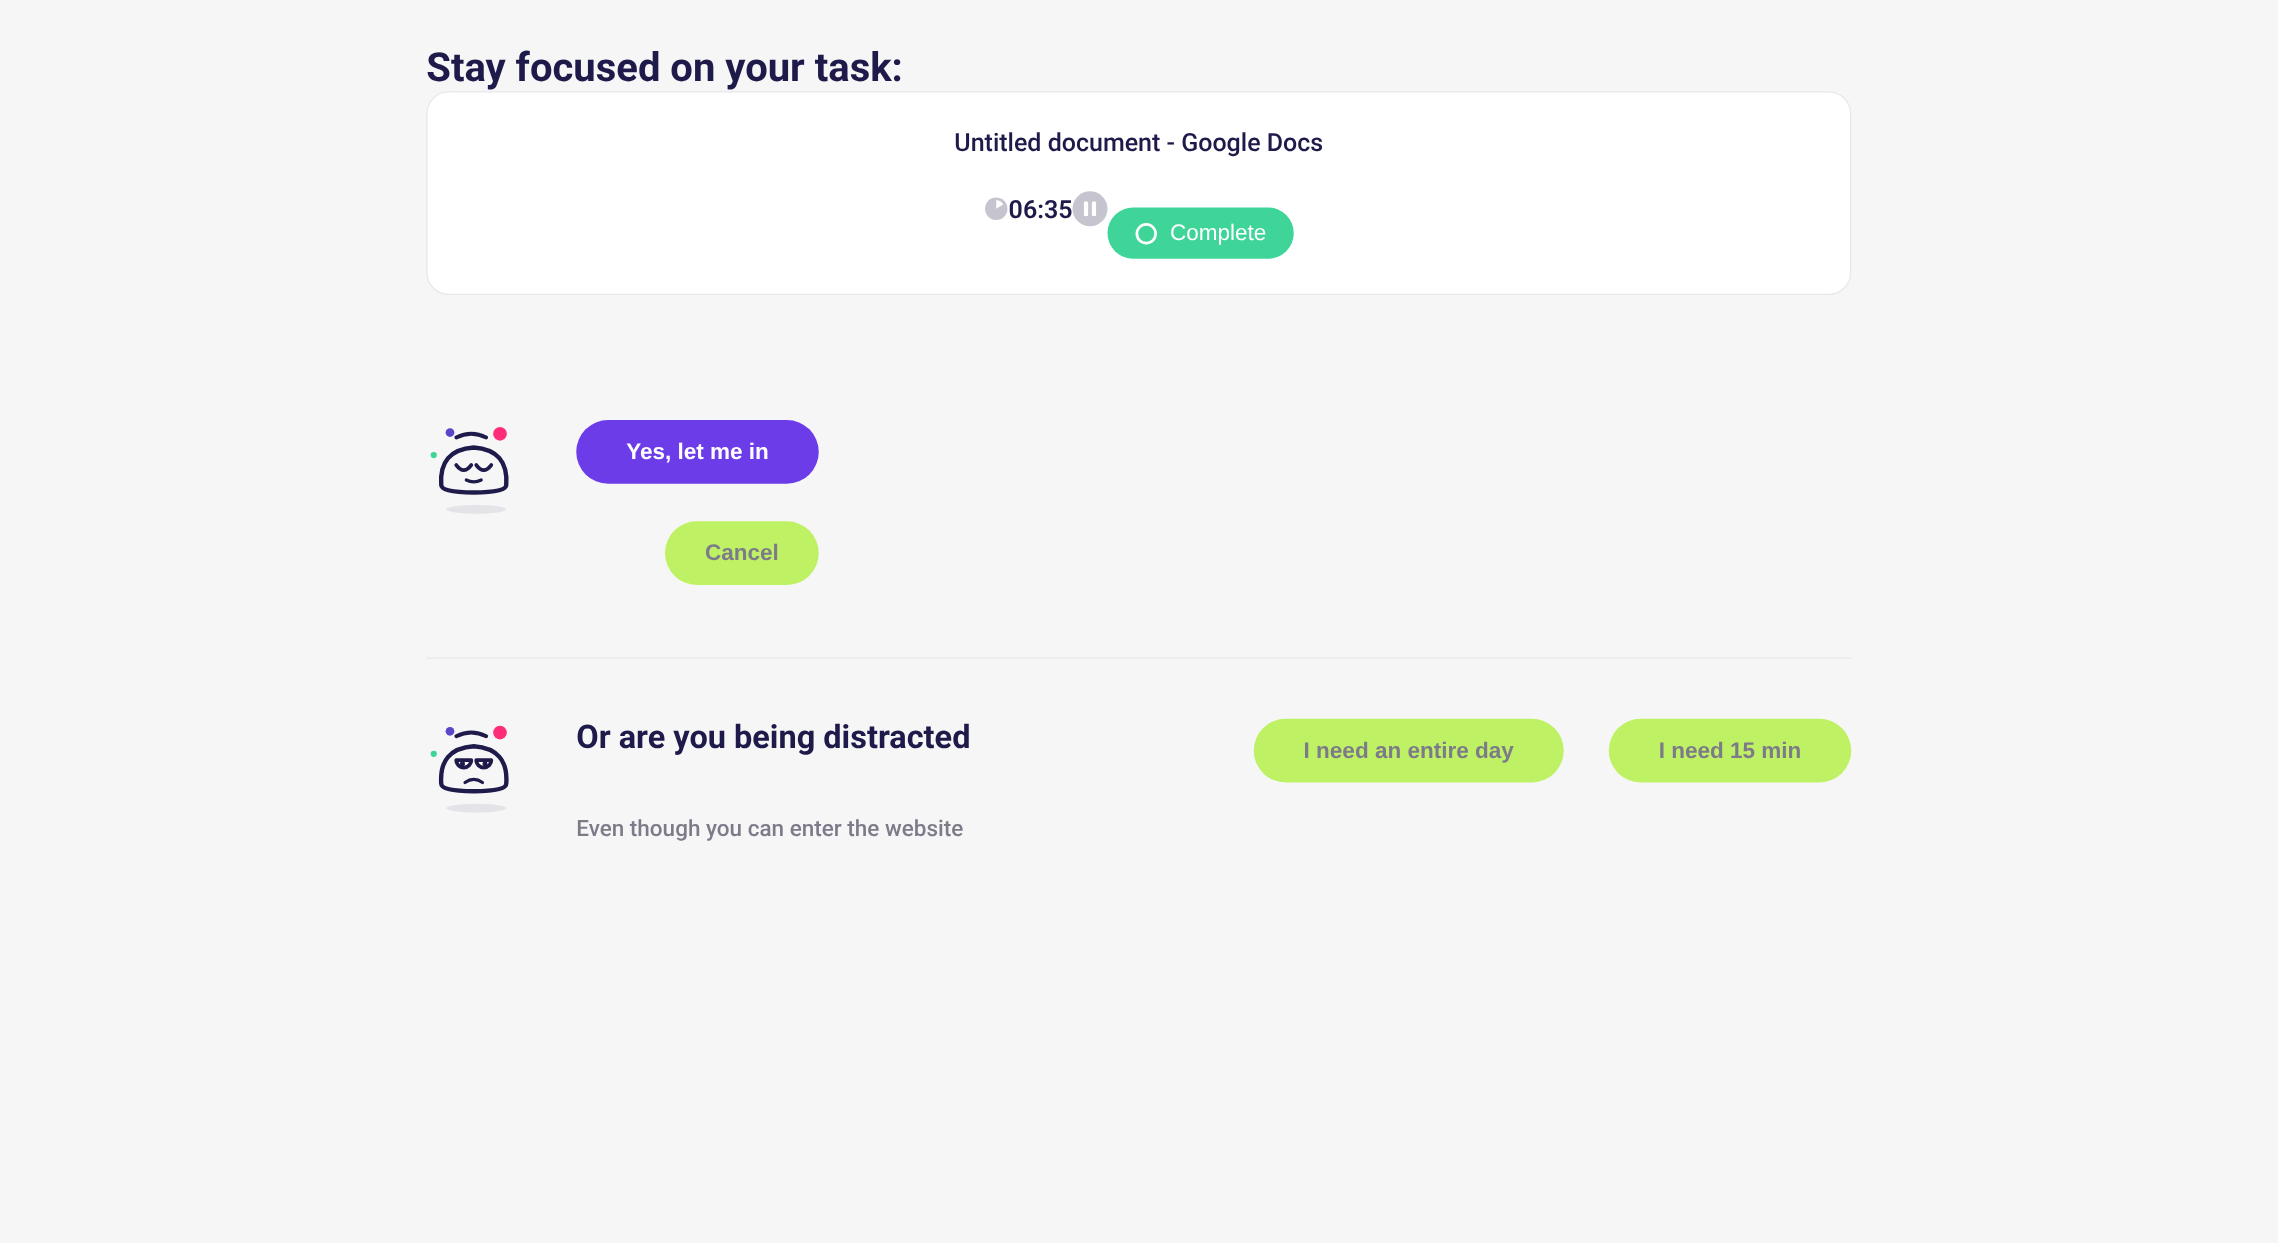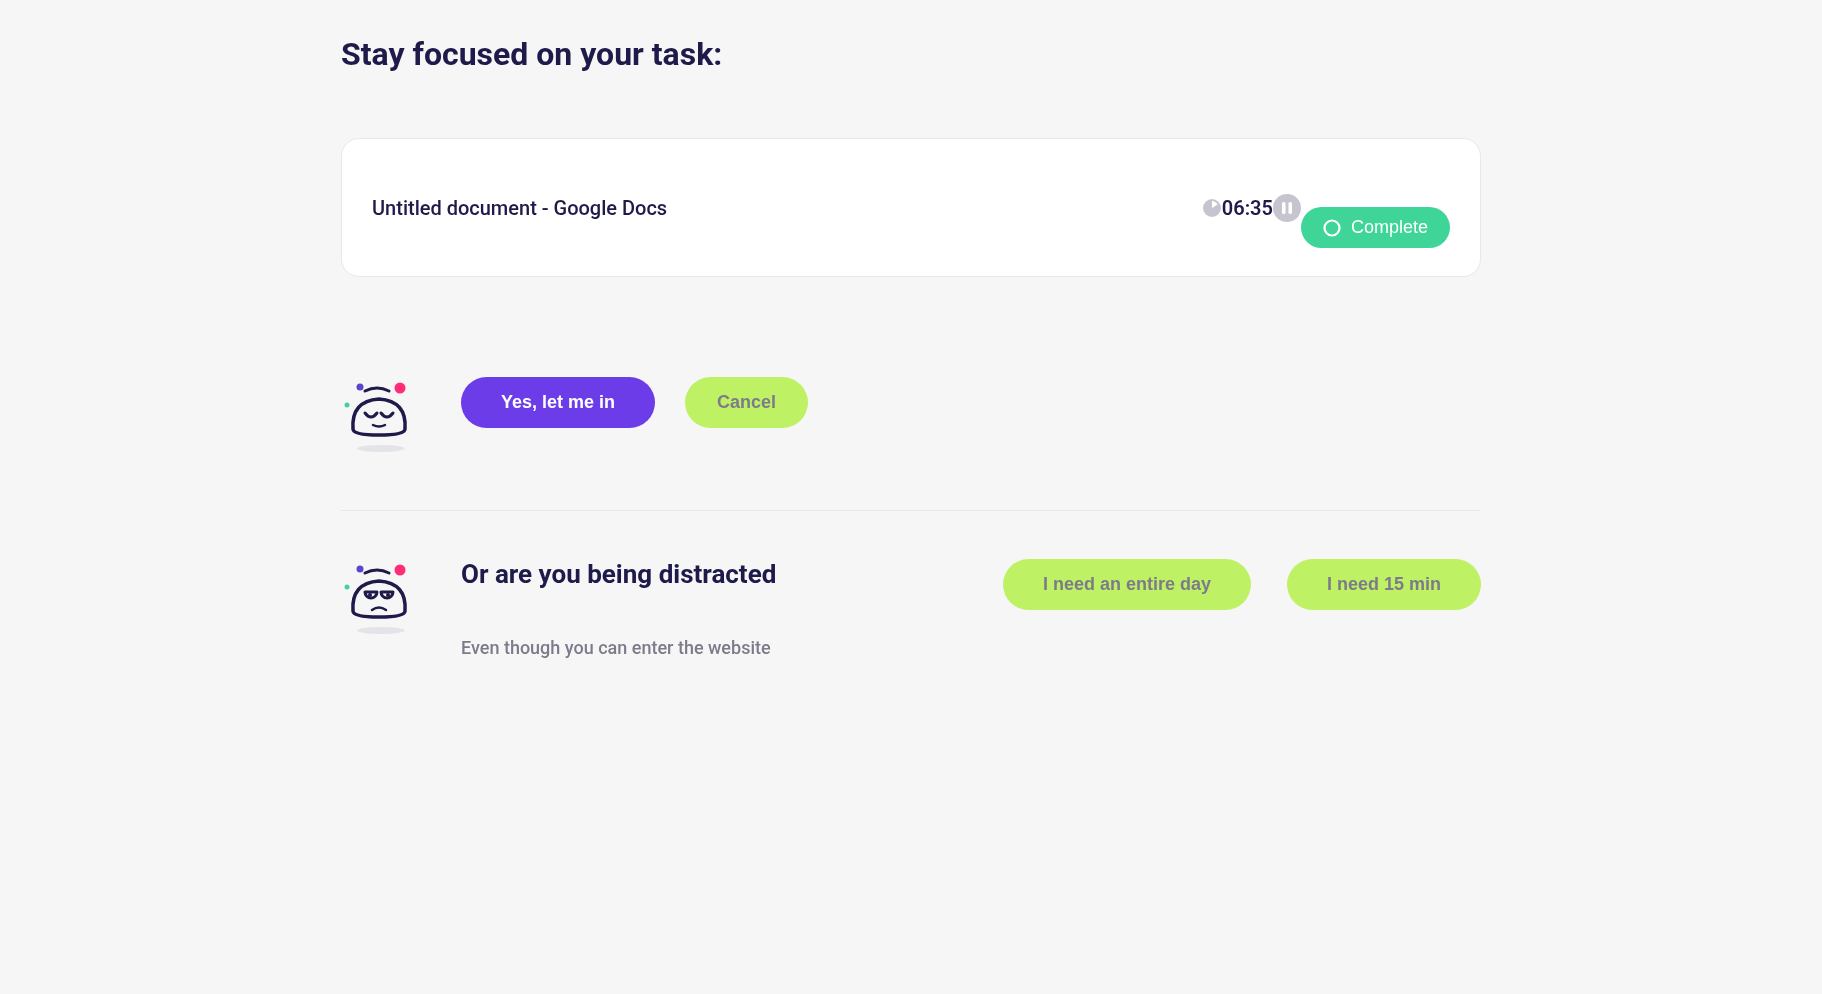--- a/index.html
+++ b/index.html
@@ -10,31 +10,31 @@
       padding: 35px 20px;
     }
     .container {
       max-width: 1140px;
       margin: 0 auto;
     }
     .page-title {
       font-size: 32px;
       font-weight: 700;
       color: #1e1a4a;
-      margin-bottom: 65px;
     }
     .task-card {
       background: #ffffff;
       border: 1px solid #e8e8ea;
       border-radius: 18px;
       padding: 28px 30px;
       display: flex;
       align-items: center;
       justify-content: space-between;
       margin-bottom: 100px;
+      flex-direction: column;
     }
     .task-title {
       font-size: 20px;
       font-weight: 500;
       color: #1e1a4a;
     }
     .task-controls {
       display: flex;
       align-items: center;
     }
@@ -109,21 +109,21 @@
       color: #1e1a4a;
       margin-bottom: 48px;
     }
     .section-sub {
       font-size: 18px;
       font-weight: 500;
       color: #7d7b8a;
     }
     .section-buttons {
       display: flex;
-      flex-direction: row;
+      flex-direction: column;
       gap: 30px;
       align-items: flex-end;
       flex-shrink: 0;
     }
     .section-buttons-row {
       display: flex;
       flex-direction: row;
       gap: 36px;
       align-items: center;
       flex-shrink: 0;

